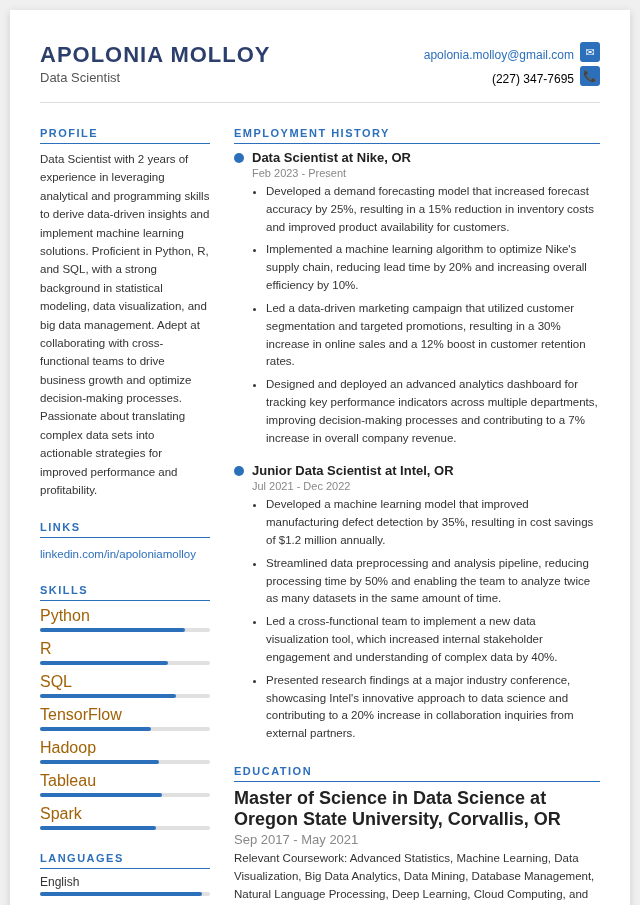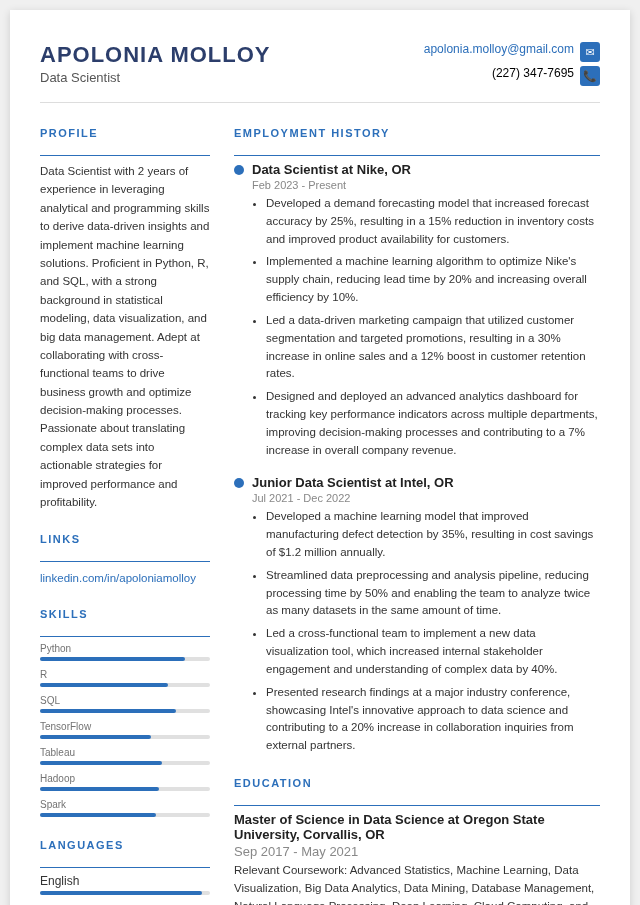--- a/index.html
+++ b/index.html
@@ -41,21 +41,21 @@
       margin-top: 2px;
     }
     .header-right {
       display: flex;
       flex-direction: column;
       align-items: flex-end;
       gap: 4px;
     }
     .contact-item {
       display: flex;
-      align-items: flex-start;
+      align-items: flex-end;
       gap: 6px;
       font-size: 12px;
     }
     .contact-item a {
       color: #2c6fba;
       text-decoration: none;
     }
     .contact-icon {
       width: 20px;
       height: 20px;
@@ -85,21 +85,21 @@
       flex: 1;
     }
 
     .section-title {
       font-size: 11px;
       font-weight: 700;
       color: #2c6fba;
       letter-spacing: 1.5px;
       text-transform: uppercase;
       margin-bottom: 6px;
-      padding-bottom: 16px;
+      padding-bottom: 4px;
       border-bottom: 1.5px solid #2c6fba;
     }
 
     .section {
       margin-bottom: 22px;
     }
 
     
     .profile-text {
       font-size: 11.5px;
@@ -112,22 +112,22 @@
       color: #2c6fba;
       font-size: 11.5px;
       text-decoration: none;
     }
 
     
     .skill-item {
       margin-bottom: 8px;
     }
     .skill-name {
-      font-size: 10px;
-      color: #737373;
+      font-size: 16px;
+      color: #a16207;
       margin-bottom: 3px;
     }
     .skill-bar-bg {
       background: #e0e0e0;
       height: 4px;
       border-radius: 2px;
       width: 100%;
     }
     .skill-bar-fill {
       height: 4px;
@@ -191,21 +191,21 @@
     }
     .job-bullets li {
       font-size: 11.5px;
       color: #333;
       line-height: 1.55;
       margin-bottom: 5px;
     }
 
     
     .edu-title {
-      font-size: 13px;
+      font-size: 18px;
       font-weight: 700;
       color: #222;
       margin-bottom: 2px;
     }
     .edu-dates {
       font-size: 13px;
       color: #888;
       margin-bottom: 3px;
     }
     .edu-text {
@@ -273,29 +273,29 @@
       <div class="skill-bar-fill" style="width:80%"></div>
     </div>
   </div>
             <div class="skill-item">
     <div class="skill-name">TensorFlow</div>
     <div class="skill-bar-bg">
       <div class="skill-bar-fill" style="width:65%"></div>
     </div>
   </div>
             <div class="skill-item">
+    <div class="skill-name">Hadoop</div>
+    <div class="skill-bar-bg">
+      <div class="skill-bar-fill" style="width:70%"></div>
+    </div>
+  </div>
+            <div class="skill-item">
     <div class="skill-name">Tableau</div>
     <div class="skill-bar-bg">
       <div class="skill-bar-fill" style="width:72%"></div>
-    </div>
-  </div>
-            <div class="skill-item">
-    <div class="skill-name">Hadoop</div>
-    <div class="skill-bar-bg">
-      <div class="skill-bar-fill" style="width:70%"></div>
     </div>
   </div>
             <div class="skill-item">
     <div class="skill-name">Spark</div>
     <div class="skill-bar-bg">
       <div class="skill-bar-fill" style="width:68%"></div>
     </div>
   </div>
           </div>
       </div>

